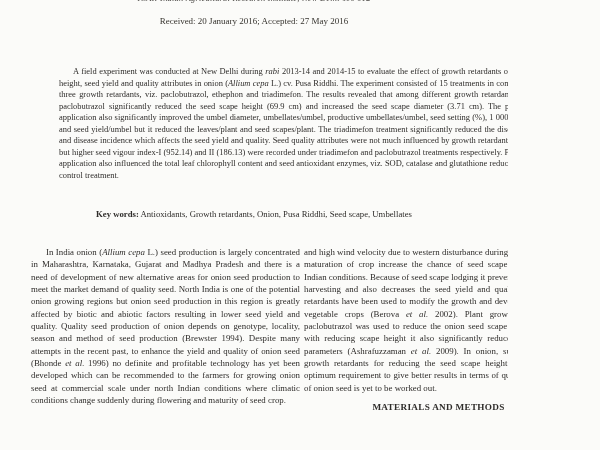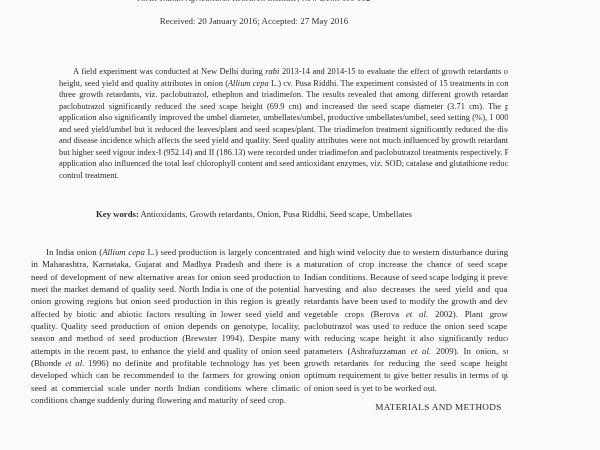--- a/index.html
+++ b/index.html
@@ -39,21 +39,21 @@
   }
   .keywords .kw-label{font-weight:700;}
   .columns{
     position:absolute;top:246px;left:31px;width:554px;
     display:flex;column-gap:4px;
   }
   .col{width:269px;font-size:8.85px;line-height:12.35px;text-align:justify;}
   .col p{margin:0;text-indent:15px;}
   .col p.cont{text-indent:0;}
   .section-heading{
-    margin-top:7px;text-align:center;font-size:9.2px;font-weight:400;
+    margin-top:7px;text-align:center;font-size:9.2px;font-weight:700;
     letter-spacing:.3px;
   }
   i{}
 </style>
 </head>
 <body>
 
 <div class="page">
 
   <div class="affil">ICAR-Indian Agricultural Research Institute, New Delhi 110 012</div>

